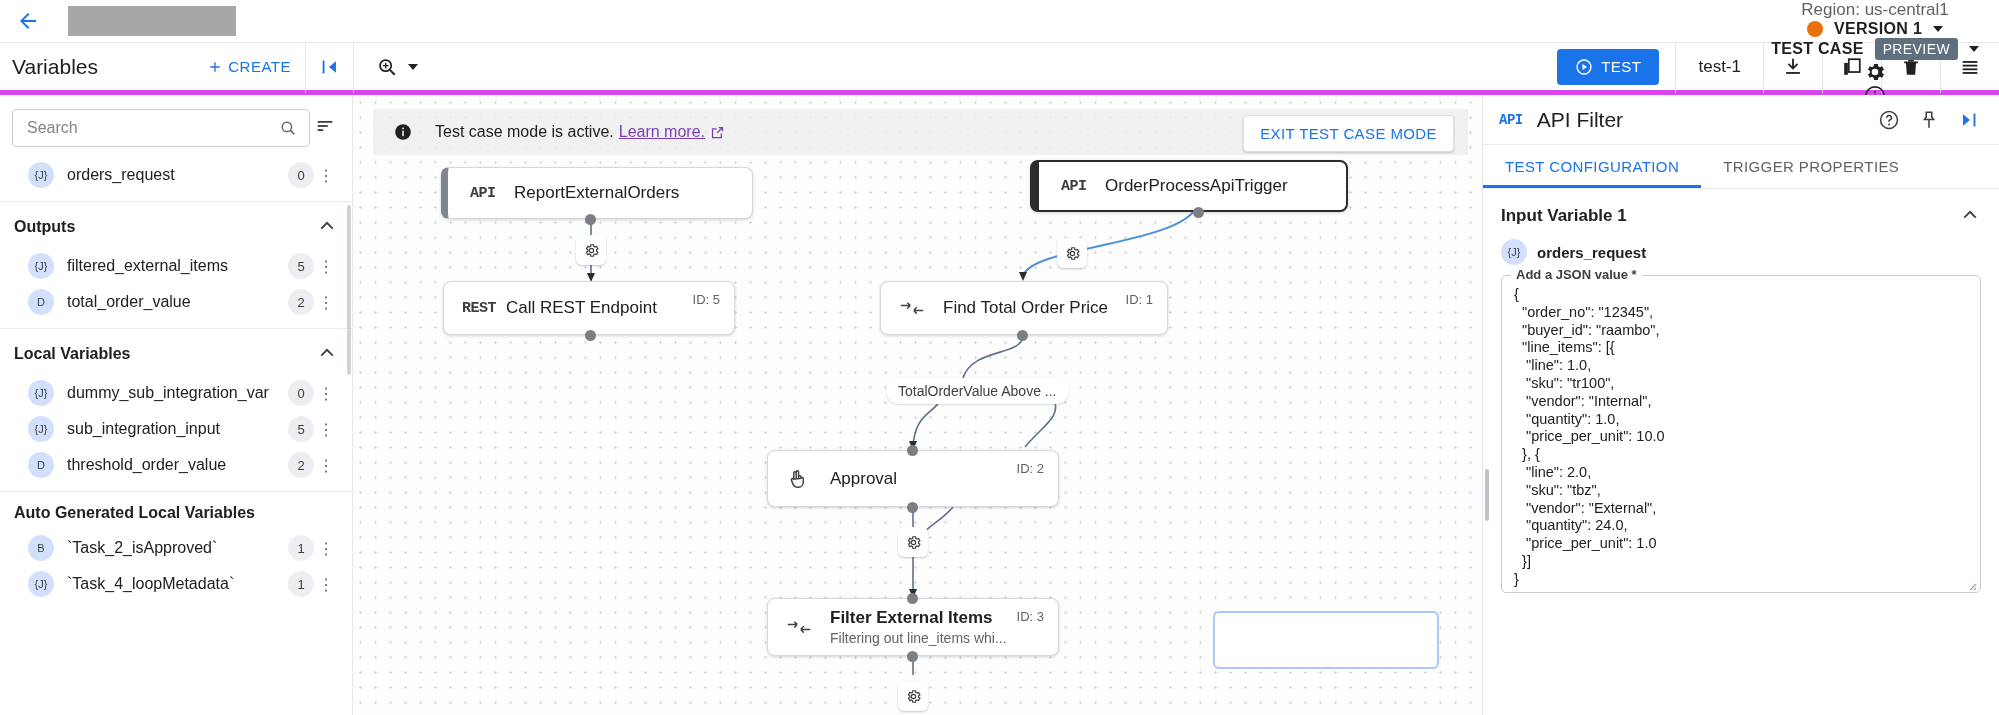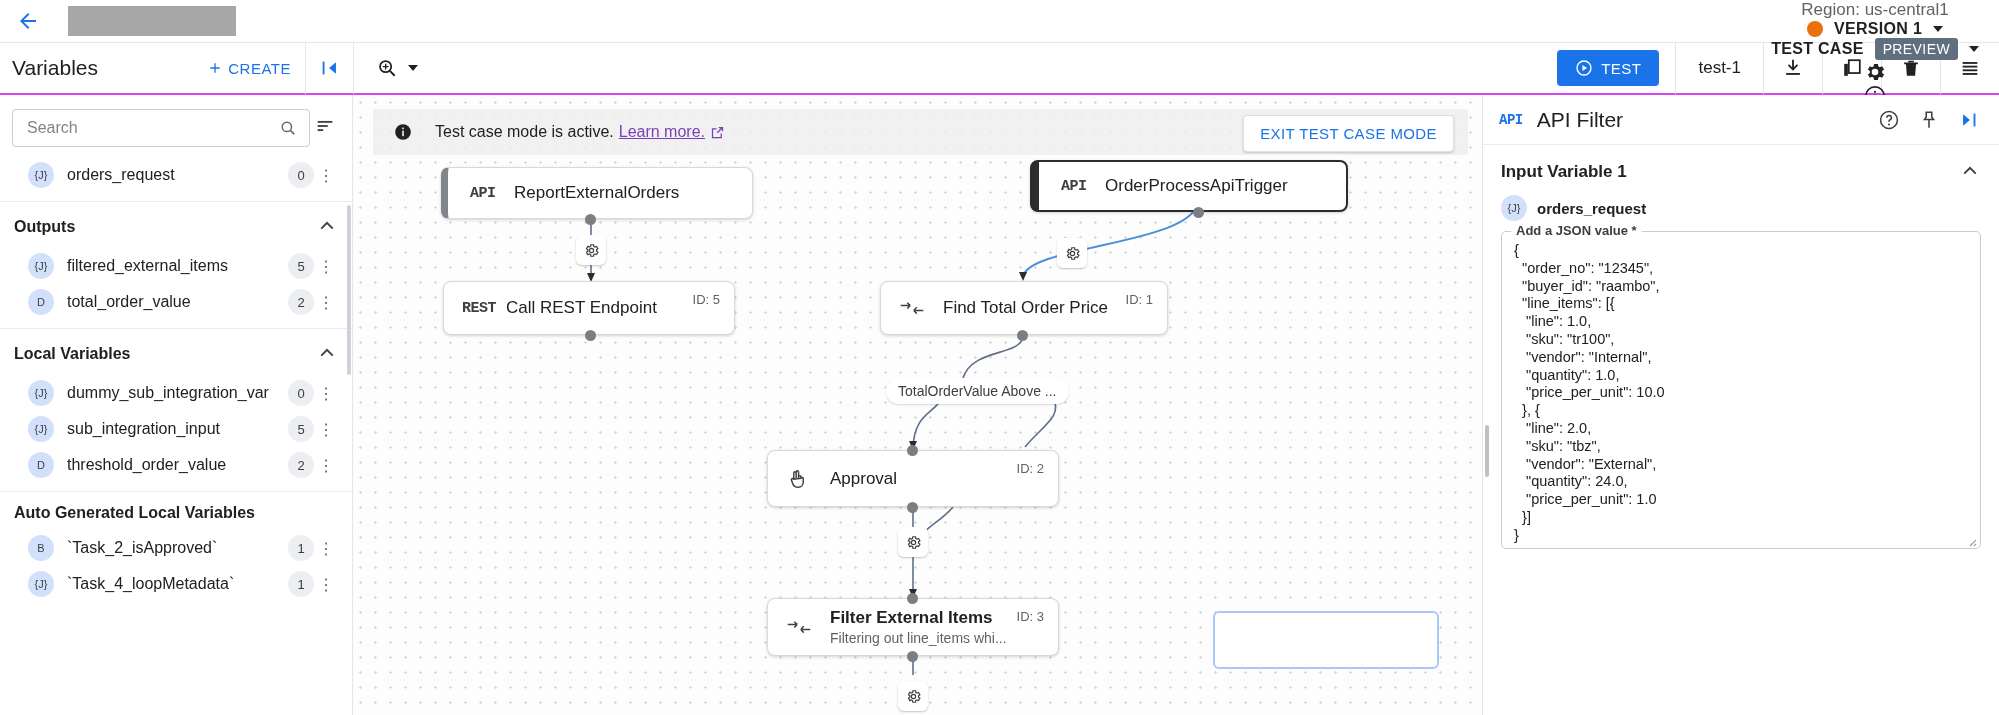--- a/index.html
+++ b/index.html
@@ -76,21 +76,21 @@
     display: flex; align-items: center; gap: 8px;
     padding: 0 22px 0 18px; color: #1a73e8;
     font-size: 16px; font-weight: 500; cursor: pointer;
     letter-spacing: .2px;
   }
 
   
   .secondbar {
     height: 52px;
     display: flex; align-items: center;
-    border-bottom: 2px solid #d946ef;
+    border-bottom: 5px solid #d946ef;
     background: #fff;
   }
   .panel-title-zone {
     width: 305px;
     display: flex; align-items: center;
     padding-left: 12px;
     height: 52px;
   }
   .panel-title { font-size: 21px; font-weight: normal; }
   .create-btn {
@@ -716,20 +716,24 @@
         </span>
         <span class="rp-icon">
           <svg width="22" height="22" viewBox="0 0 24 24">
             <path fill="#1a73e8" d="M5.5 5.6 13 12l-7.5 6.4z"></path>
             <rect x="17" y="5" width="2" height="14" fill="#1a73e8"></rect>
           </svg>
         </span>
       </span>
     </div>
 
+    <div class="tabs">
+      <div class="tab active">TEST CONFIGURATION</div>
+      <div class="tab">TRIGGER PROPERTIES</div>
+    </div>
 
     <div class="rp-content">
       <div class="ivar-head">
         <span class="ivar-title">Input Variable 1</span>
         <span class="ivar-chevron">
           <svg width="22" height="22" viewBox="0 0 24 24">
               <path fill="#3c4043" d="M12 8.3 19 15.3 17.6 16.7 12 11.1 6.4 16.7 5 15.3z"></path>
             </svg>
         </span>
       </div>

